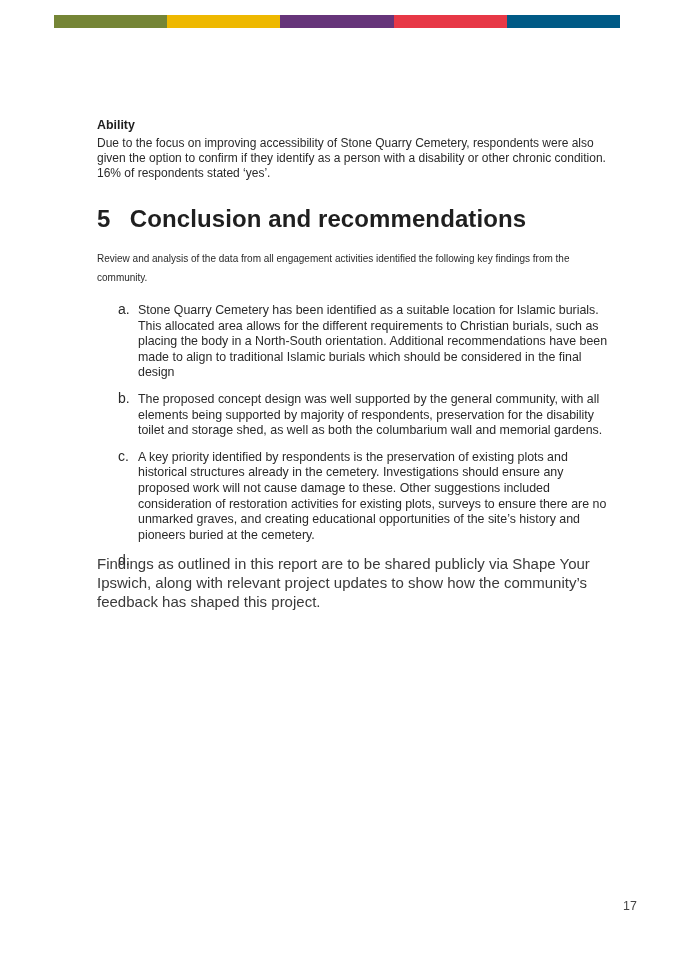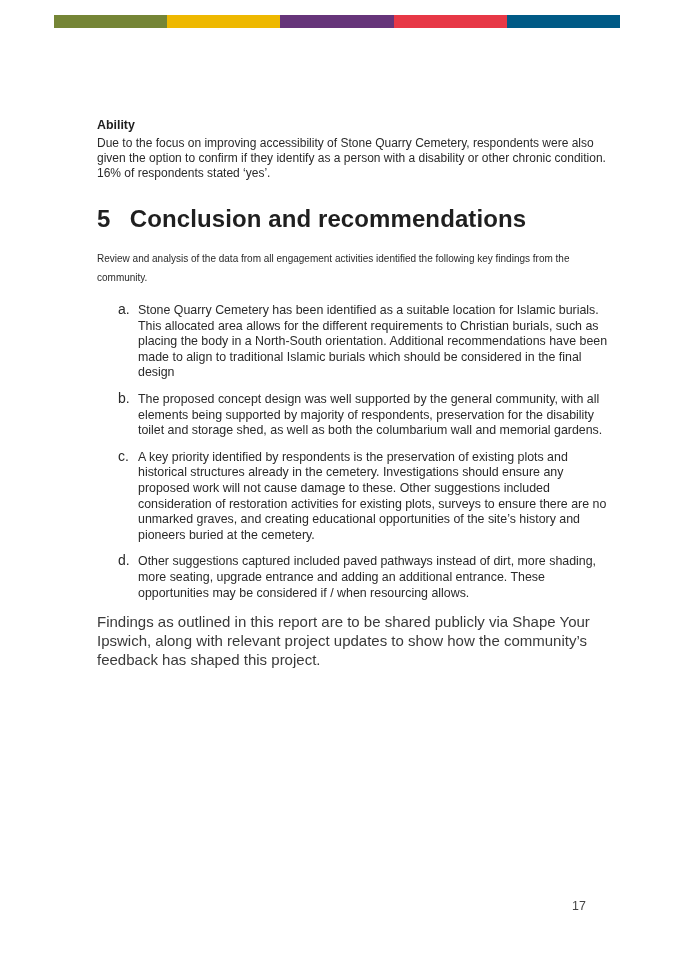--- a/index.html
+++ b/index.html
@@ -84,21 +84,21 @@
       font-size: 14px;
     }
     .closing {
       font-size: 15px;
       line-height: 19px;
       margin: 5px 0 0 0;
       color: #3a3a3a;
     }
     .page-number {
       position: absolute;
-      left: 572px;
+      left: 623px;
       top: 899px;
       font-size: 12.4px;
       color: #444444;
     }
   </style>
 </head>
 <body>
 
 <div class="brand-stripe">
   <div class="seg" style="background: rgb(117, 133, 54);"></div>
@@ -126,20 +126,19 @@
     <li class="finding">
       <span class="marker">b.</span>
       <span>The proposed concept design was well supported by the general community, with all elements being supported by majority of respondents, preservation for the disability toilet and storage shed, as well as both the columbarium wall and memorial gardens.</span>
     </li>
     <li class="finding">
       <span class="marker">c.</span>
       <span>A key priority identified by respondents is the preservation of existing plots and historical structures already in the cemetery. Investigations should ensure any proposed work will not cause damage to these. Other suggestions included consideration of restoration activities for existing plots, surveys to ensure there are no unmarked graves, and creating educational opportunities of the site’s history and pioneers buried at the cemetery.</span>
     </li>
     <li class="finding">
       <span class="marker">d.</span>
-      <span>Other suggestions captured included paved pathways instead of dirt, more shading, more seating, upgrade entrance and adding an additional entrance. These opportunities may be considered if / when resourcing allows.</span>
     </li>
   </ol>
 
   <p class="closing">Findings as outlined in this report are to be shared publicly via Shape Your Ipswich, along with relevant project updates to show how the community’s feedback has shaped this project.</p>
 </div>
 
 <div class="page-number">17</div>
 
 </body></html>

